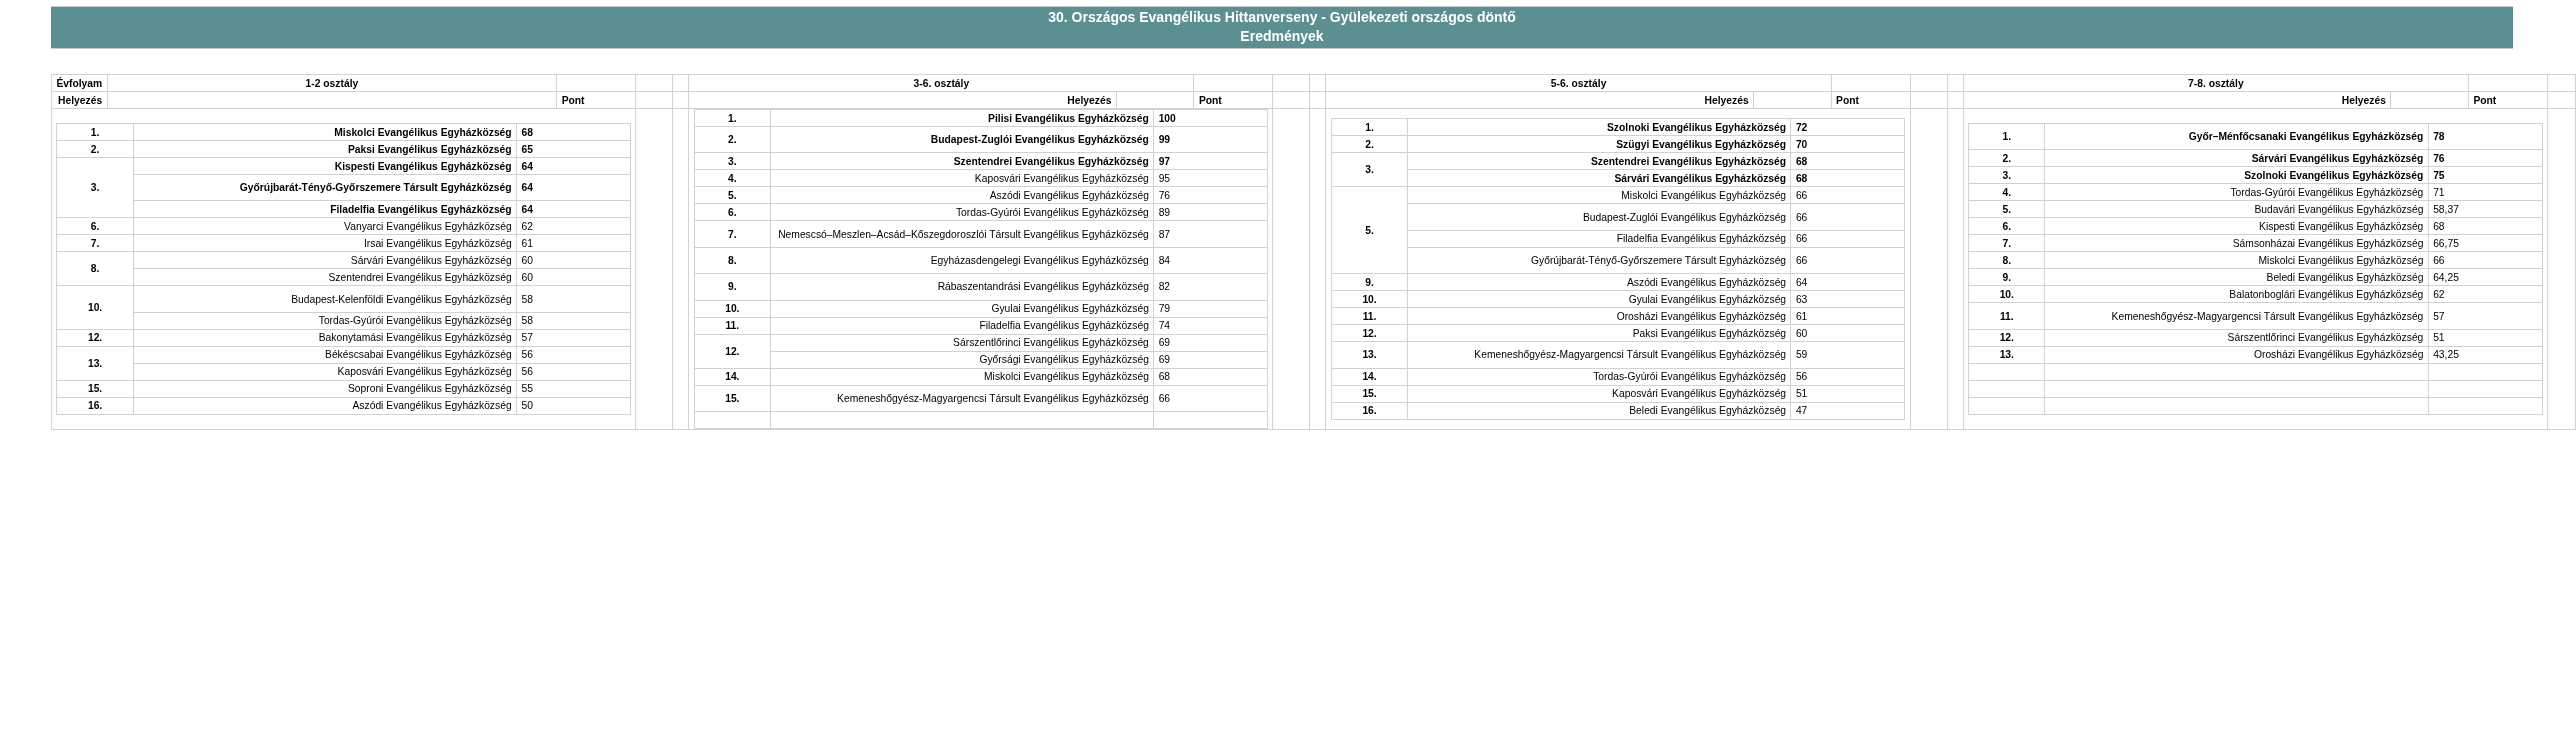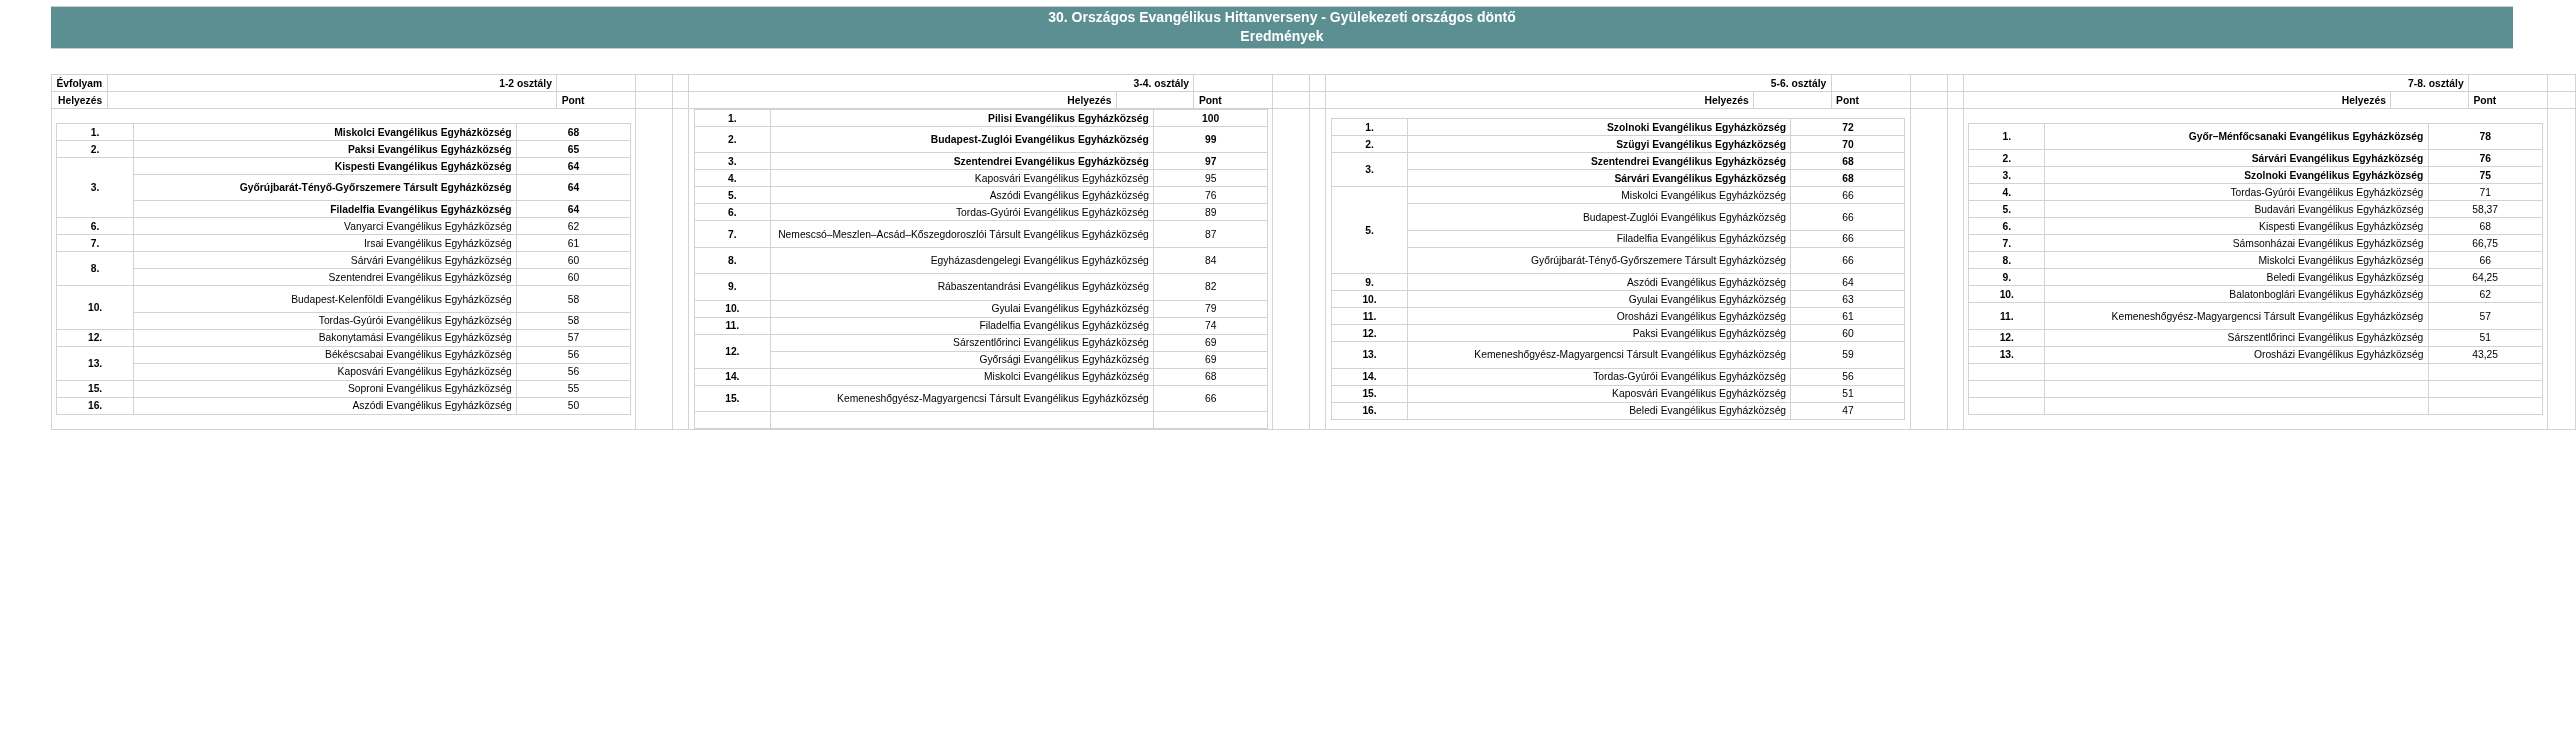--- a/index.html
+++ b/index.html
@@ -73,27 +73,27 @@
   td.blank { border-color: #d9dcdf; }
 
   
   .c-gap      { width: 16px; }
   .c-point    { width: 79px; text-align: center; }
   .c-pad      { width: 37px; }
   .c-pad2     { width: 28px; }
 
   .lbl-evfolyam { width: 53px; font-weight: bold; text-align: left; padding-left: 2.9px; }
 
-  .hdr-class { font-weight: bold; text-align: right; }
+  .hdr-class { font-weight: bold; text-align: center; }
   .hdr-sub   { font-weight: bold; text-align: right; }
 
   .bold      { font-weight: bold; }
   .rank      { font-weight: bold; text-align: center; }
   .name      { text-align: right; }
-  .pts       { text-align: center; }
+  .pts       { }
 
   .name-2line { line-height: 11px; }
 
   
   td.blockcell {
     padding: 0;
     border: none;
     vertical-align: top;
   }
   table.block {
@@ -122,21 +122,21 @@
   </div>
 
   <table class="grid">
     <tbody>
       <tr>
         <td class="lbl-evfolyam">Évfolyam</td>
         <td class="hdr-class" colspan="2" style="width:319px">1-2 osztály</td>
         <td class="c-point blank"></td>
         <td class="c-pad blank"></td>
         <td class="c-gap blank"></td>
-        <td class="hdr-class" colspan="2" style="width:319px">3-4. osztály</td>
+        <td class="hdr-class" colspan="2" style="width:319px">3-6. osztály</td>
         <td class="c-point blank"></td>
         <td class="c-pad blank"></td>
         <td class="c-gap blank"></td>
         <td class="hdr-class" colspan="2" style="width:319px">5-6. osztály</td>
         <td class="c-point blank"></td>
         <td class="c-pad blank"></td>
         <td class="c-gap blank"></td>
         <td class="hdr-class" colspan="2" style="width:319px">7-8. osztály</td>
         <td class="c-point blank"></td>
         <td class="c-pad2 blank"></td>

